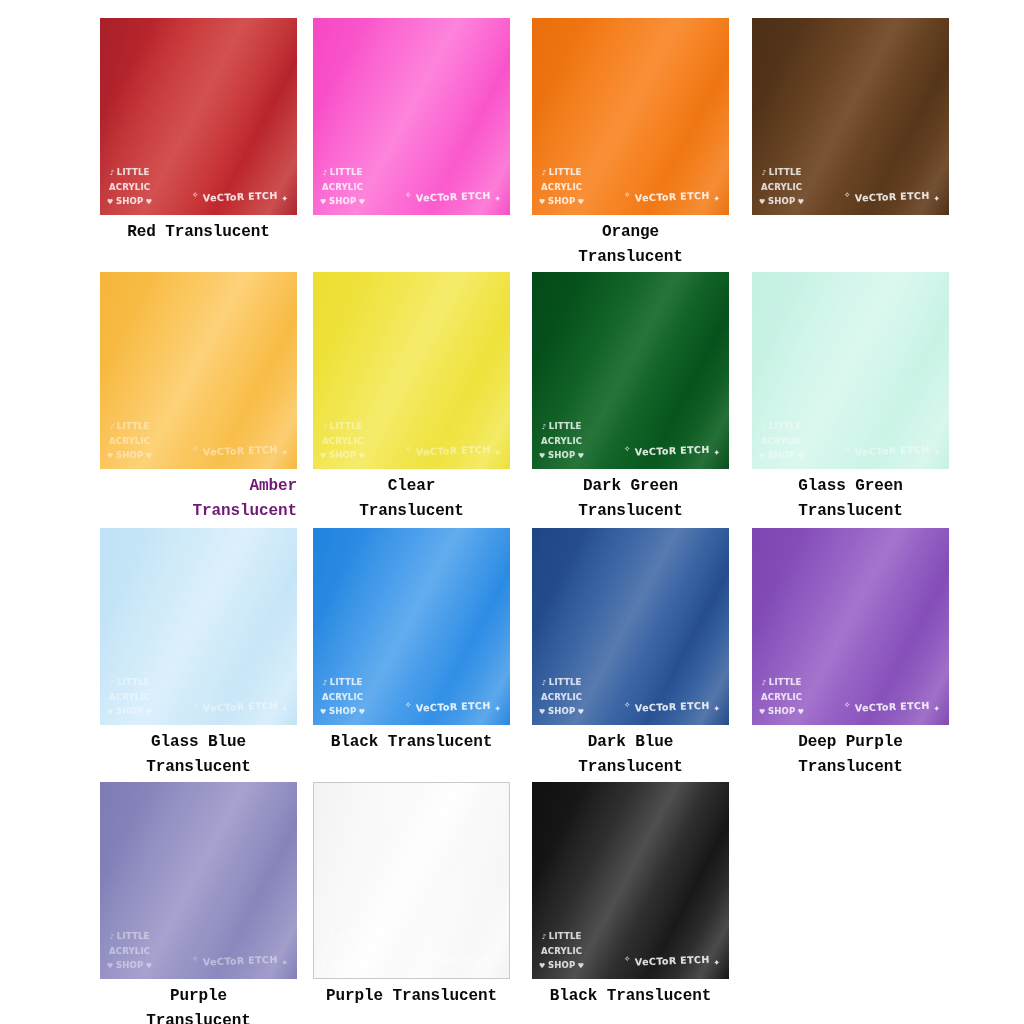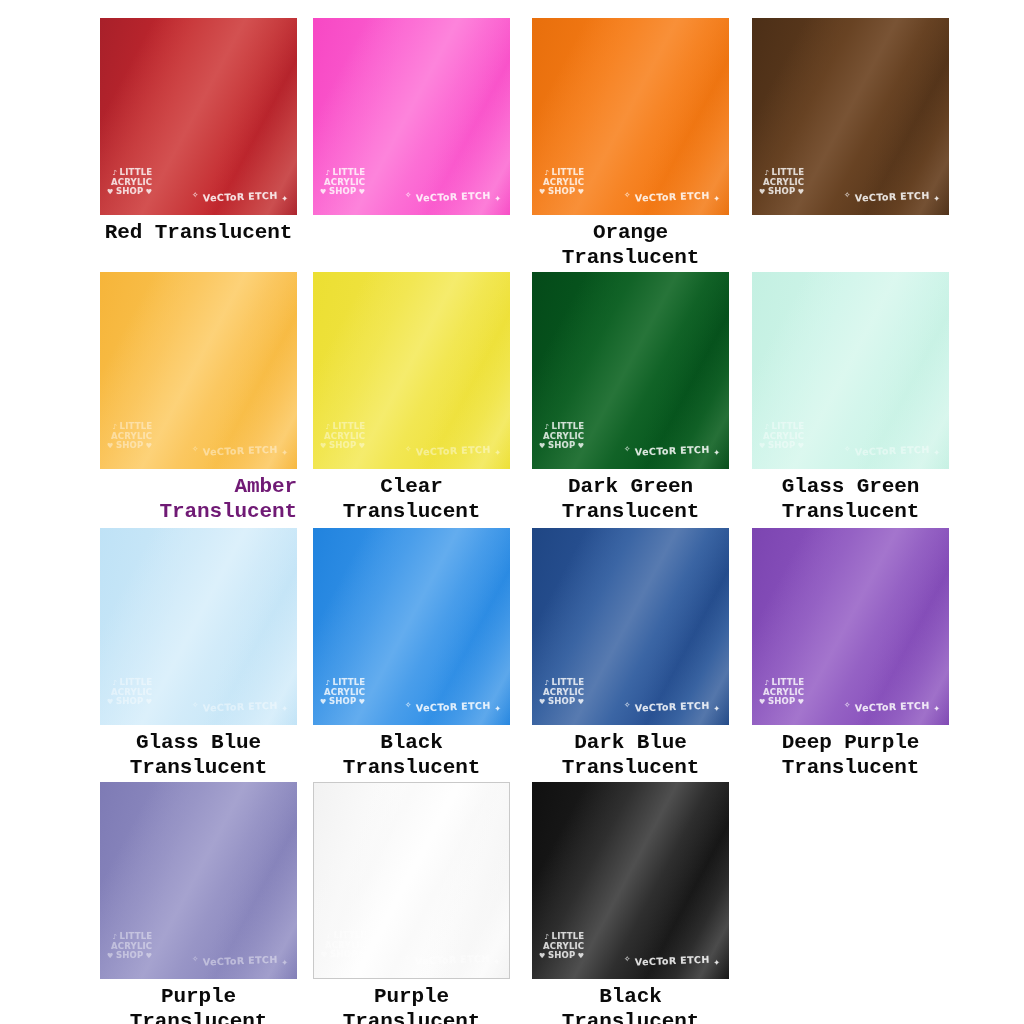--- a/index.html
+++ b/index.html
@@ -46,29 +46,29 @@
   .tile-gloss {
     position: absolute;
     inset: -30%;
     pointer-events: none;
   }
 
   
   .wm-left {
     position: absolute;
     left: 7px;
-    bottom: 18px;
+    bottom: 6px;
     color: #ffffff;
     opacity: 0.80;
     font-family: "DejaVu Sans", sans-serif;
     font-weight: bold;
     font-size: 8.5px;
-    line-height: 9px;
+    line-height: 14px;
     letter-spacing: 0.2px;
-    text-align: right;
+    text-align: center;
     text-shadow: 0 0 1px rgba(255,255,255,0.35);
     white-space: nowrap;
   }
   .wm-left .wm-l1 { display: block; }
   .wm-left .wm-l2 { display: block; }
   .wm-left .wm-l3 { display: block; }
   .wm-left .spark { font-size: 7px; font-weight: normal; }
 
   
   .wm-right {
@@ -99,21 +99,21 @@
 
   
   .wm-dim { opacity: 0.42; }
 
   .swatch-label {
     margin-top: 5px;
     width: 100%;
     text-align: center;
     font-family: "Liberation Mono", "DejaVu Sans Mono", monospace;
     font-weight: bold;
-    font-size: 21px;
+    font-size: 16px;
     line-height: 25px;
     color: #0a0a0a;
     letter-spacing: -0.1px;
     white-space: pre-line;
   }
 </style>
 </head>
 <body>
 
 <div id="swatch-grid">

